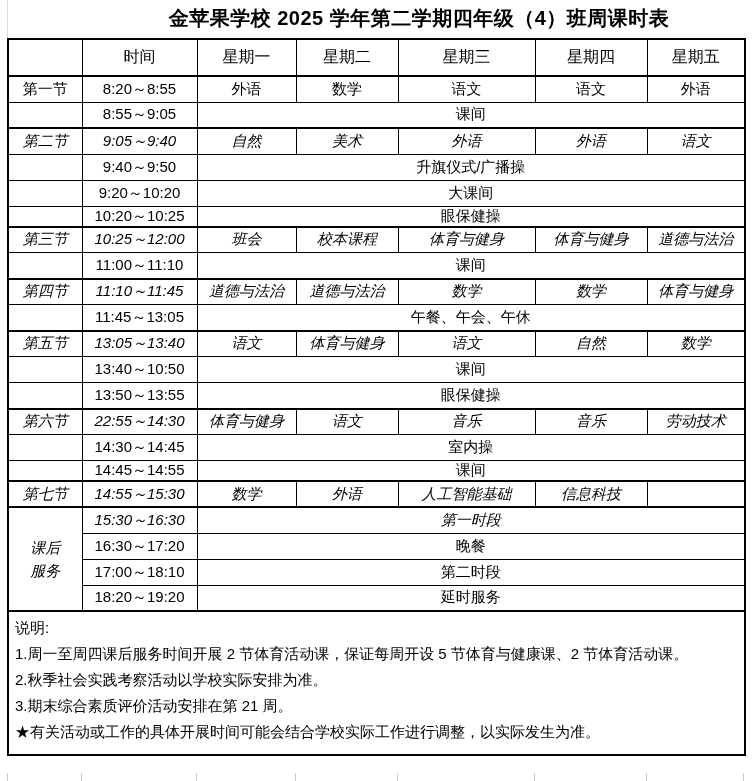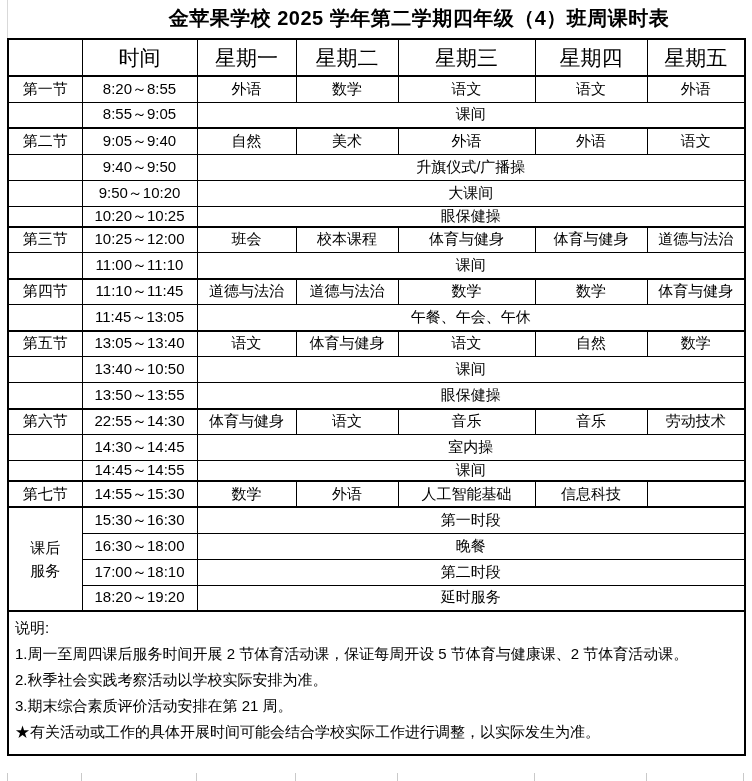--- a/index.html
+++ b/index.html
@@ -20,24 +20,24 @@
     position:absolute;left:7px;top:38px;width:738px;
     border-collapse:collapse;table-layout:fixed;
     border:2px solid #000;
   }
   .sched td,.sched th{
     border:1px solid #000;
     text-align:center;vertical-align:middle;
     font-size:15px;font-weight:normal;
     padding:0 1px;overflow:hidden;white-space:nowrap;
   }
-  .sched thead th{height:35px;font-size:21px;border-bottom-width:2px;}
+  .sched thead th{height:35px;font-size:16px;border-bottom-width:2px;}
   .sched tbody tr{height:26px;}
   .sched tbody tr.short{height:20px;}
-  .sched tbody tr.thick td{border-top-width:2px;}
+  .sched tbody tr.thick td{border-top-width:2px;font-style:italic;}
   td.svc{line-height:23px;white-space:normal;}
   td.notes-cell{
     height:136px;text-align:left;vertical-align:top;
     padding:3px 6px;line-height:26px;font-size:15px;
     white-space:normal;border-top-width:2px;
   }
   .cutline{position:absolute;top:773px;height:8px;width:1px;background:#c9c9c9;}
 </style>
 </head>
 <body>
@@ -90,21 +90,21 @@
         <td>外语</td>
         <td>语文</td>
       </tr>
       <tr>
         <td></td>
         <td>9:40～9:50</td>
         <td colspan="5">升旗仪式/广播操</td>
       </tr>
       <tr>
         <td></td>
-        <td>9:50～10:20</td>
+        <td>9:20～10:20</td>
         <td colspan="5">大课间</td>
       </tr>
       <tr class="short">
         <td></td>
         <td>10:20～10:25</td>
         <td colspan="5">眼保健操</td>
       </tr>
       <tr class="thick">
         <td>第三节</td>
         <td>10:25～12:00</td>
@@ -182,21 +182,21 @@
       </tr>
       <tr class="thick">
         <td rowspan="4" class="svc">
           <div>课后</div>
           <div>服务</div>
         </td>
         <td>15:30～16:30</td>
         <td colspan="5">第一时段</td>
       </tr>
       <tr>
-        <td>16:30～18:00</td>
+        <td>16:30～17:20</td>
         <td colspan="5">晚餐</td>
       </tr>
       <tr>
         <td>17:00～18:10</td>
         <td colspan="5">第二时段</td>
       </tr>
       <tr>
         <td>18:20～19:20</td>
         <td colspan="5">延时服务</td>
       </tr>

